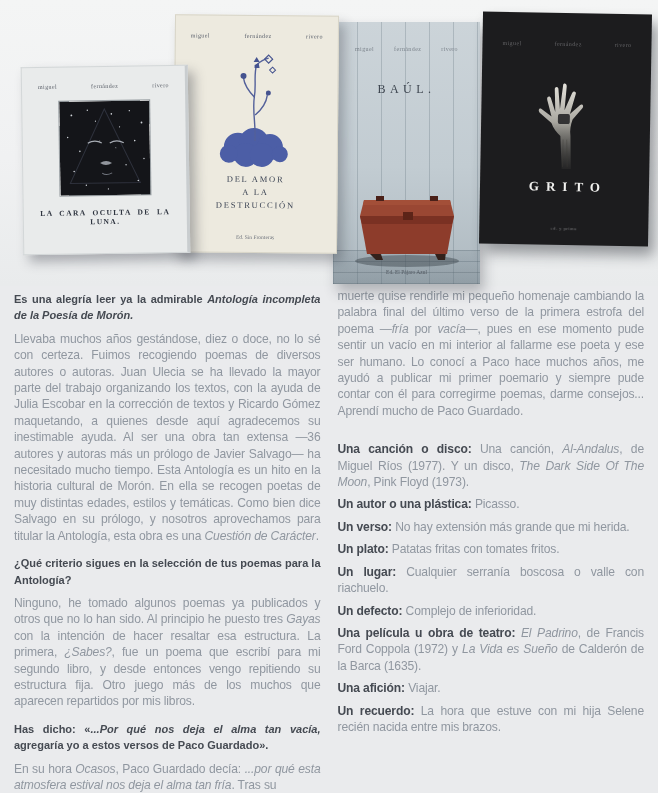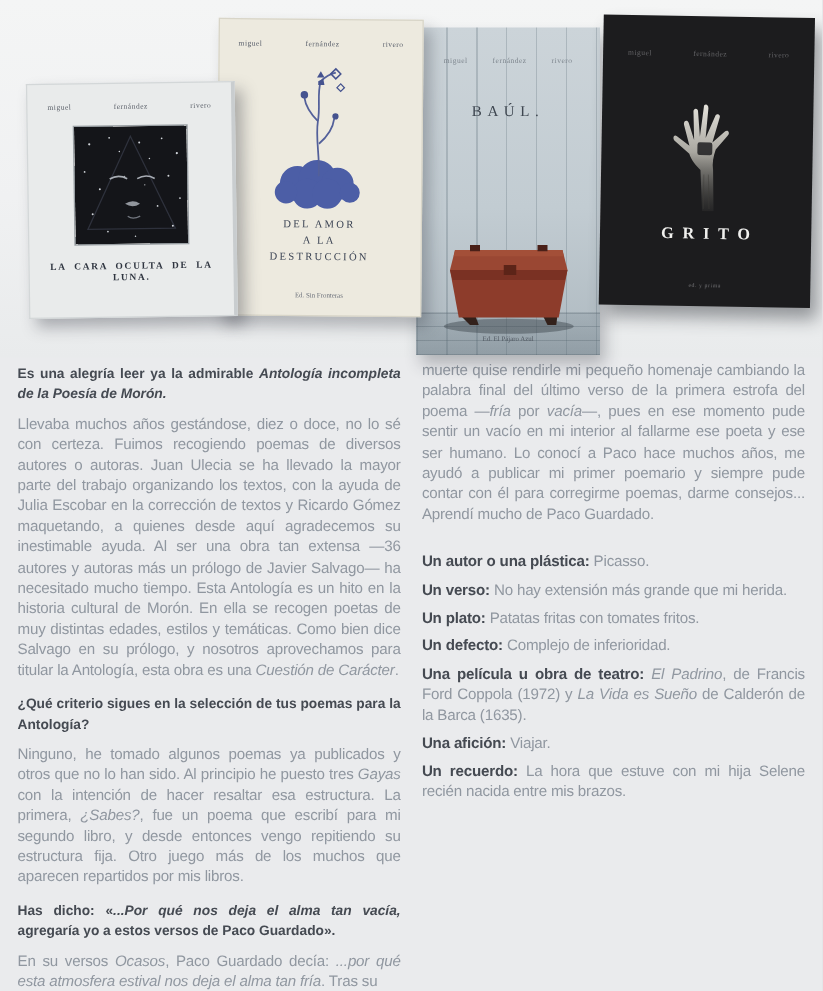--- a/index.html
+++ b/index.html
@@ -198,27 +198,29 @@
 
   </div>
 
   <div class="content">
     <div class="col" id="col-left">
         <div class="blk heading"><span>Es una alegría leer ya la admirable </span><span class="it">Antología incompleta de la Poesía de Morón.</span></div>
         <div class="blk para"><span>Llevaba muchos años gestándose, diez o doce, no lo sé con certeza. Fuimos recogiendo poemas de diversos autores o autoras. Juan Ulecia se ha llevado la mayor parte del trabajo organizando los textos, con la ayuda de Julia Escobar en la corrección de textos y Ricardo Gómez maquetando, a quienes desde aquí agradecemos su inestimable ayuda. Al ser una obra tan extensa —36 autores y autoras más un prólogo de Javier Salvago— ha necesitado mucho tiempo. Esta Antología es un hito en la historia cultural de Morón. En ella se recogen poetas de muy distintas edades, estilos y temáticas. Como bien dice Salvago en su prólogo, y nosotros aprovechamos para titular la Antología, esta obra es una </span><span class="it">Cuestión de Carácter</span><span>.</span></div>
         <div class="blk heading"><span>¿Qué criterio sigues en la selección de tus poemas para la Antología?</span></div>
         <div class="blk para"><span>Ninguno, he tomado algunos poemas ya publicados y otros que no lo han sido. Al principio he puesto tres </span><span class="it">Gayas</span><span> con la intención de hacer resaltar esa estructura. La primera, </span><span class="it">¿Sabes?</span><span>, fue un poema que escribí para mi segundo libro, y desde entonces vengo repitiendo su estructura fija. Otro juego más de los muchos que aparecen repartidos por mis libros.</span></div>
         <div class="blk heading"><span>Has dicho: «</span><span class="it">...Por qué nos deja el alma tan vacía,</span><span> agregaría yo a estos versos de Paco Guardado».</span></div>
-        <div class="blk para"><span>En su versos </span><span class="it">Ocasos</span><span>, Paco Guardado decía: </span><span class="it">...por qué esta atmosfera estival nos deja el alma tan fría</span><span>. Tras su</span></div>
+        <div class="blk para"><span>En su hora </span><span class="it">Ocasos</span><span>, Paco Guardado decía: </span><span class="it">...por qué esta atmosfera estival nos deja el alma tan fría</span><span>. Tras su</span></div>
       </div>
     <div class="col" id="col-right">
         <div class="blk para bigend"><span>muerte quise rendirle mi pequeño homenaje cambiando la palabra final del último verso de la primera estrofa del poema —</span><span class="it">fría</span><span> por </span><span class="it">vacía</span><span>—, pues en ese momento pude sentir un vacío en mi interior al fallarme ese poeta y ese ser humano. Lo conocí a Paco hace muchos años, me ayudó a publicar mi primer poemario y siempre pude contar con él para corregirme poemas, darme consejos... Aprendí mucho de Paco Guardado.</span></div>
+        <div class="blk qa"><span class="qa-label">Una canción o disco:</span> <span class="qa-value"><span>Una canción, </span><span class="it">Al-Andalus</span><span>, de Miguel Ríos (1977). Y un disco, </span><span class="it">The Dark Side Of The Moon</span><span>, Pink Floyd (1973).</span></span></div>
         <div class="blk qa"><span class="qa-label">Un autor o una plástica:</span> <span class="qa-value"><span>Picasso.</span></span></div>
         <div class="blk qa"><span class="qa-label">Un verso:</span> <span class="qa-value"><span>No hay extensión más grande que mi herida.</span></span></div>
         <div class="blk qa"><span class="qa-label">Un plato:</span> <span class="qa-value"><span>Patatas fritas con tomates fritos.</span></span></div>
+        <div class="blk qa"><span class="qa-label">Un lugar:</span> <span class="qa-value"><span>Cualquier serranía boscosa o valle con riachuelo.</span></span></div>
         <div class="blk qa"><span class="qa-label">Un defecto:</span> <span class="qa-value"><span>Complejo de inferioridad.</span></span></div>
         <div class="blk qa"><span class="qa-label">Una película u obra de teatro:</span> <span class="qa-value"><span class="it">El Padrino</span><span>, de Francis Ford Coppola (1972) y </span><span class="it">La Vida es Sueño</span><span> de Calderón de la Barca (1635).</span></span></div>
         <div class="blk qa"><span class="qa-label">Una afición:</span> <span class="qa-value"><span>Viajar.</span></span></div>
         <div class="blk qa"><span class="qa-label">Un recuerdo:</span> <span class="qa-value"><span>La hora que estuve con mi hija Selene recién nacida entre mis brazos.</span></span></div>
       </div>
   </div>
 
 </div>
 
 </body></html>

